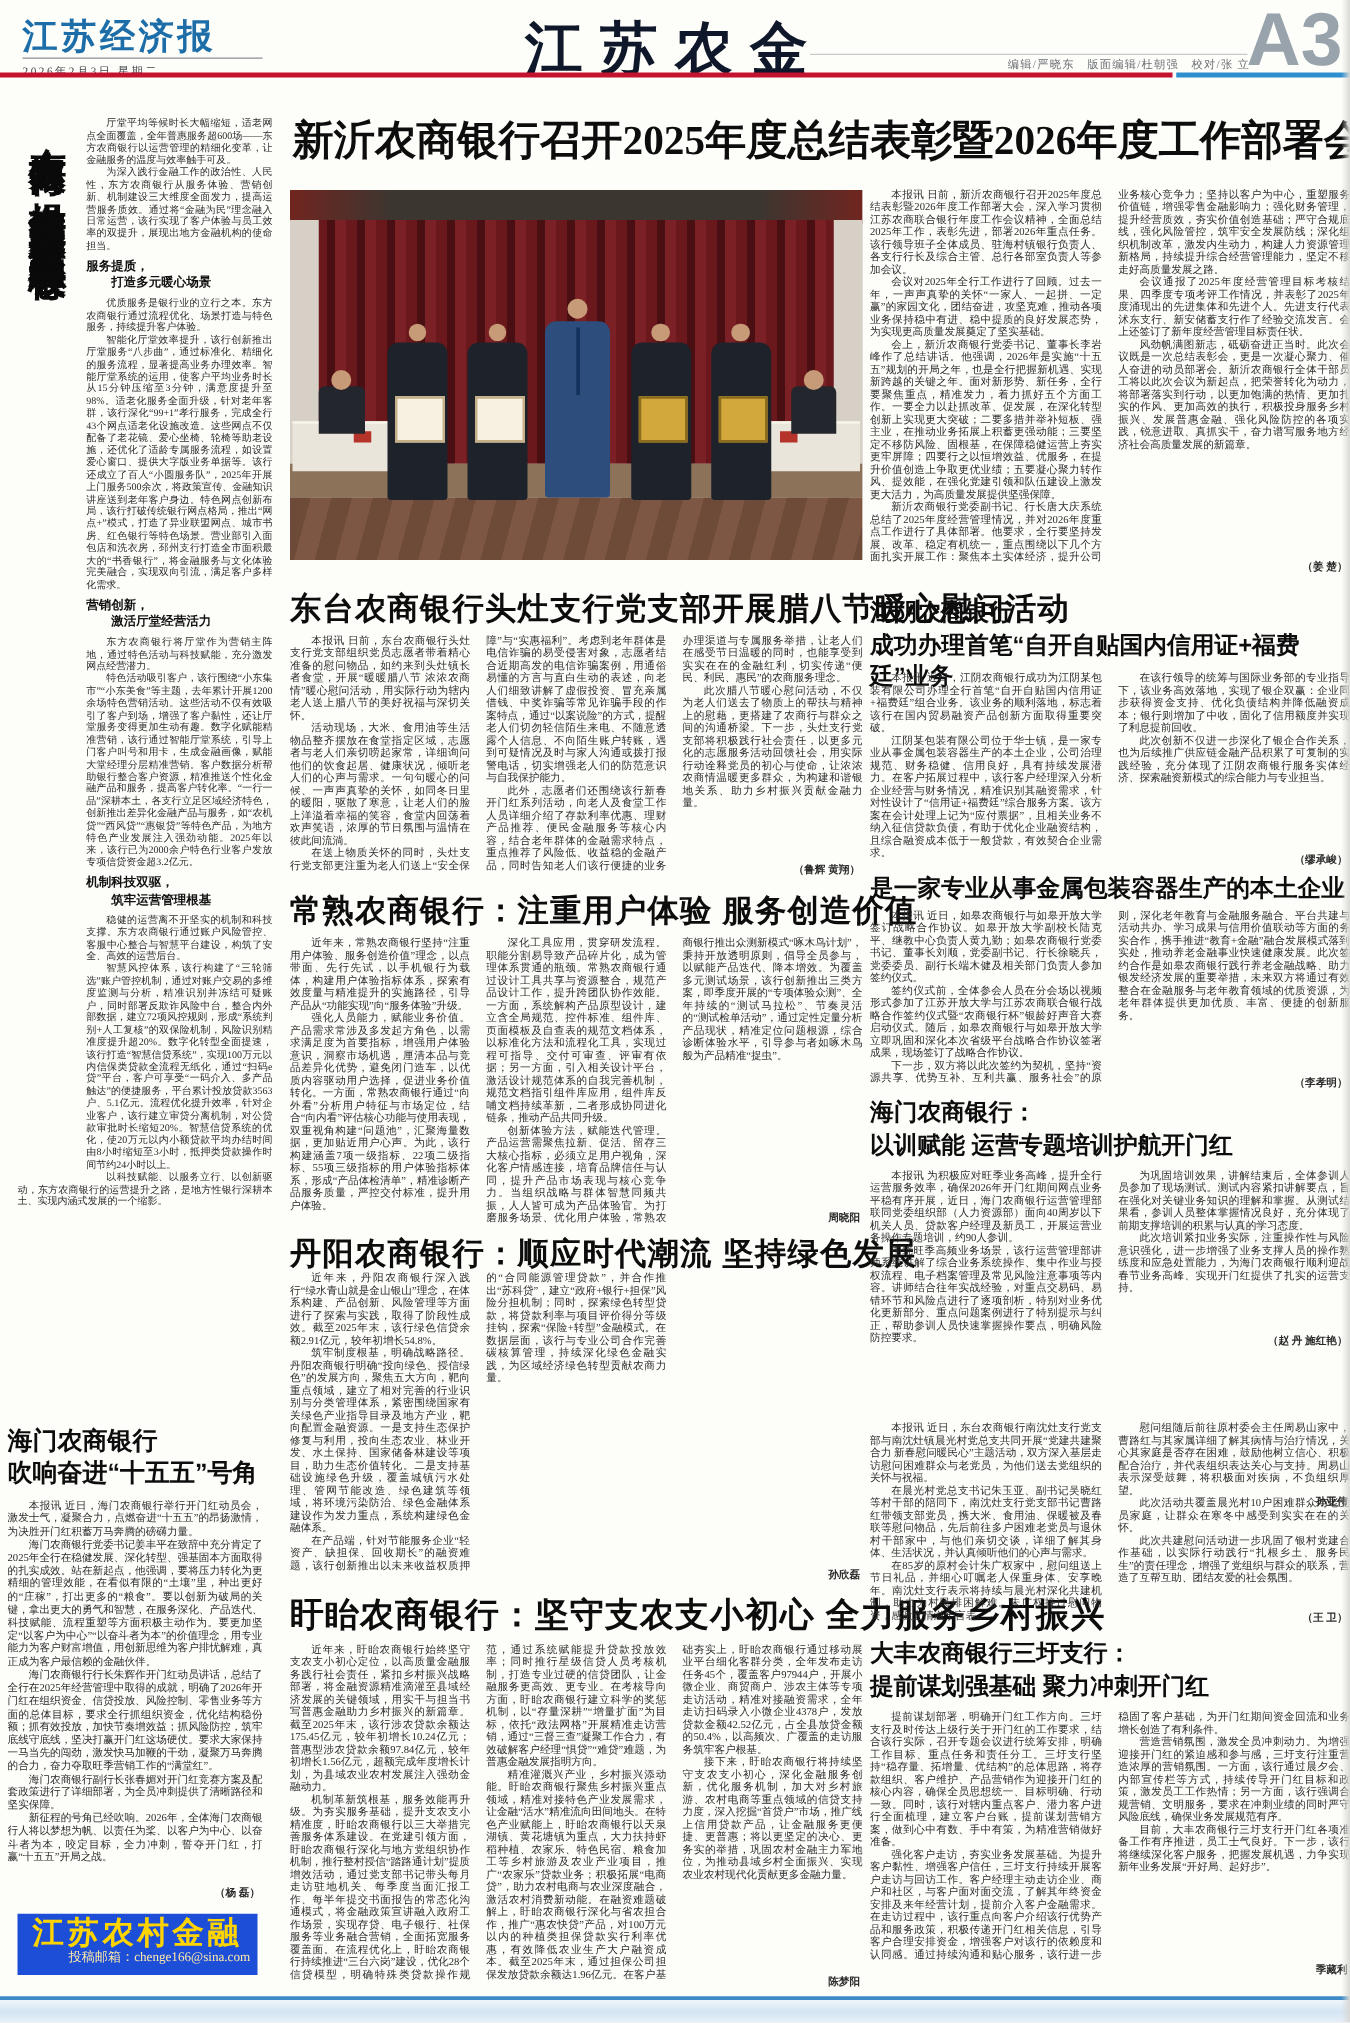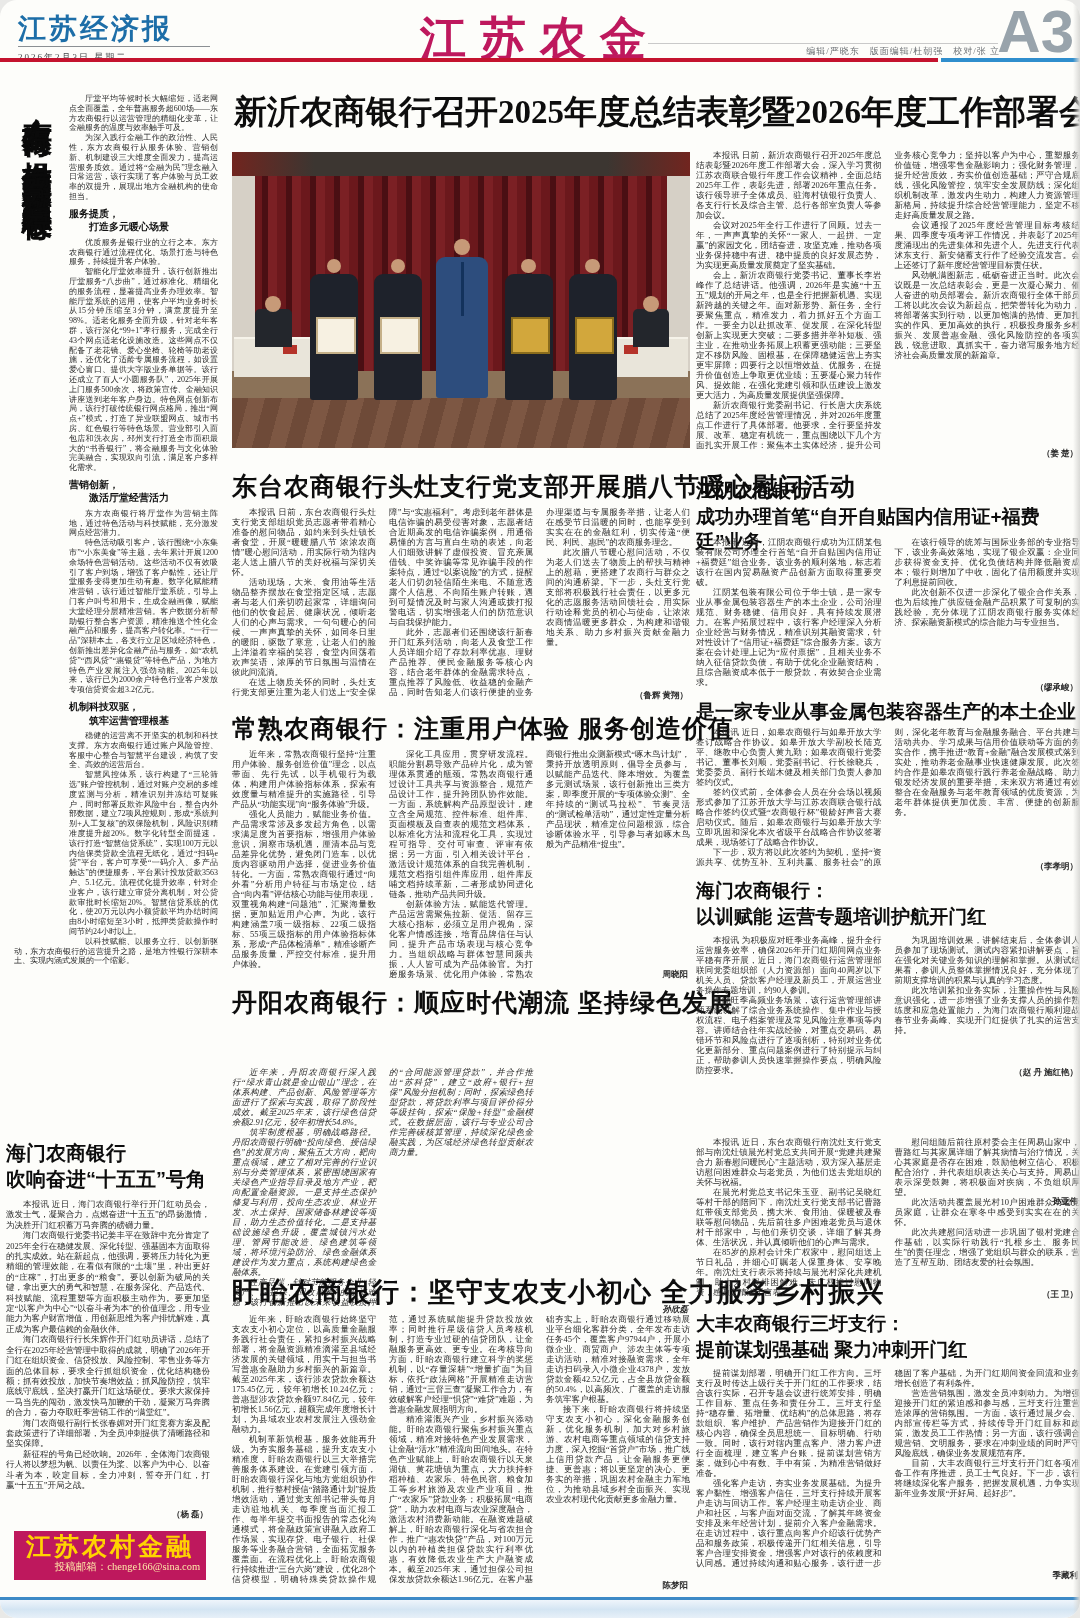--- a/index.html
+++ b/index.html
@@ -1,24 +1,24 @@
 <!DOCTYPE html>
 <html><head>
 <meta charset="utf-8">
 <style>
   html,body{margin:0;padding:0;background:#e9e9e7;}
   .page{position:relative;width:1080px;height:1618px;margin:0 auto;background:#fdfdfa;overflow:hidden;
-        font-family:"Liberation Serif",serif;color:#222;border-radius:17px;}
+        font-family:"Liberation Serif",serif;color:#222;}
   
   .paper-name{position:absolute;left:18px;top:10px;font-family:"Liberation Sans",sans-serif;
       font-size:28px;font-weight:900;color:#1d6ea8;letter-spacing:3px;}
   .paper-underline{position:absolute;left:18px;top:46px;width:192px;height:1px;background:#8b8f93;}
   .date-line{position:absolute;left:18px;top:51px;font-size:9px;color:#44474a;letter-spacing:2px;}
   .section-title{position:absolute;left:0;right:0;top:8px;text-align:center;
-      font-size:46px;font-weight:900;letter-spacing:14px;color:#be185d;}
+      font-size:46px;font-weight:900;letter-spacing:14px;color:#0f172a;}
   .header-rule{position:absolute;left:648px;top:43px;width:350px;height:1px;background:#c9c9c9;}
   .staff-line{position:absolute;right:80px;top:45px;font-size:9px;color:#6c7074;letter-spacing:1px;}
   .page-num{position:absolute;right:6px;top:2px;font-family:"Liberation Sans",sans-serif;
       font-size:60px;font-weight:900;color:#98a3ab;line-height:1;}
   .rule-red{position:absolute;left:0;top:58px;width:938px;height:4px;background:#c4132e;}
   .rule-blue{position:absolute;left:941px;top:58px;width:139px;height:4px;background:#2f8ecd;}
   
   .lead-hl{position:absolute;left:234px;top:90px;width:842px;text-align:center;
       font-size:33px;font-weight:900;color:#0d0d0d;letter-spacing:0px;white-space:nowrap;}
   
@@ -37,21 +37,21 @@
       font-size:8px;line-height:9.8px;color:#2b2b2b;}
   .vert-hl{float:left;width:46px;height:852px;margin-right:9px;writing-mode:vertical-rl;
       font-size:30px;font-weight:900;letter-spacing:2px;color:#0a0a0a;line-height:46px;}
   .subhead{font-family:"Liberation Sans",sans-serif;font-size:10px;font-weight:bold;color:#111;
       margin:5px 0 4px 0;white-space:pre-line;line-height:1.35;}
   .lf-byline{position:absolute;right:2px;top:1196px;font-weight:bold;font-size:8.5px;background:#fdfdfa;padding-left:4px;}
   .horn{position:absolute;left:6px;top:1140px;width:204px;height:384px;overflow:hidden;}
   .horn-hl{font-family:"Liberation Sans",sans-serif;font-size:20px;font-weight:900;line-height:1.3;
       color:#0d0d0d;white-space:pre-line;margin:0 0 7px 0;}
   .horn-body{position:relative;font-size:8.5px;line-height:10.4px;height:320px;overflow:hidden;color:#2b2b2b;}
-  .submit-box{position:absolute;left:14px;top:1531px;width:192px;height:49px;background:#be185d;
+  .submit-box{position:absolute;left:14px;top:1531px;width:192px;height:49px;background:#1d4ed8;
       text-align:center;overflow:hidden;}
   .submit-title{font-family:"Liberation Sans",sans-serif;font-size:25px;font-weight:900;color:#ffd400;
       letter-spacing:3px;line-height:30px;}
   .submit-email{font-size:10.5px;color:#ffe9a8;line-height:12px;padding-left:35px;}
   
   .photo{position:absolute;left:232px;top:152px;width:458px;height:296px;background:#cfc9bf;overflow:hidden;}
   .ph-ceiling{position:absolute;left:0;top:0;width:100%;height:9%;
       background:linear-gradient(90deg,#71251f,#3c3631 18%,#3c3631 82%,#71251f);}
   .ph-curtain{position:absolute;left:4.5%;right:4.5%;top:8%;height:66%;
       background:repeating-linear-gradient(90deg,#6b181c 0 9px,#4a0f13 9px 15px,#7b2024 15px 24px);}
@@ -214,21 +214,21 @@
     <div class="cols c3">
         <p class="para">近年来，常熟农商银行坚持“注重用户体验、服务创造价值”理念，以点带面、先行先试，以手机银行为载体，构建用户体验指标体系，探索有效度量与精准提升的实施路径，引导产品从“功能实现”向“服务体验”升级。</p>
         <p class="para">强化人员能力，赋能业务价值。产品需求常涉及多发起方角色，以需求满足度为首要指标，增强用户体验意识，洞察市场机遇，厘清本品与竞品差异化优势，避免闭门造车，以优质内容驱动用户选择，促进业务价值转化。一方面，常熟农商银行通过“向外看”分析用户特征与市场定位，结合“向内看”评估核心功能与使用表现，双重视角构建“问题池”，汇聚海量数据，更加贴近用户心声。为此，该行构建涵盖7项一级指标、22项二级指标、55项三级指标的用户体验指标体系，形成“产品体检清单”，精准诊断产品服务质量，严控交付标准，提升用户体验。</p>
         <p class="para">深化工具应用，贯穿研发流程。职能分割易导致产品碎片化，成为管理体系贯通的瓶颈。常熟农商银行通过设计工具共享与资源整合，规范产品设计工作，提升跨团队协作效能。一方面，系统解构产品原型设计，建立含全局规范、控件标准、组件库、页面模板及自查表的规范文档体系，以标准化方法和流程化工具，实现过程可指导、交付可审查、评审有依据；另一方面，引入相关设计平台，激活设计规范体系的自我完善机制，规范文档指引组件库应用，组件库反哺文档持续革新，二者形成协同进化链条，推动产品共同升级。</p>
         <p class="para">创新体验方法，赋能迭代管理。产品运营需聚焦拉新、促活、留存三大核心指标，必须立足用户视角，深化客户情感连接，培育品牌信任与认同，提升产品市场表现与核心竞争力。当组织战略与群体智慧同频共振，人人皆可成为产品体验官。为打磨服务场景、优化用户体验，常熟农商银行推出众测新模式“啄木鸟计划”，秉持开放透明原则，倡导全员参与，以赋能产品迭代、降本增效。为覆盖多元测试场景，该行创新推出三类方案，即季度开展的“专项体验众测”、全年持续的“测试马拉松”、节奏灵活的“测试检单活动”，通过定性定量分析产品现状，精准定位问题根源，综合诊断体验水平，引导参与者如啄木鸟般为产品精准“捉虫”。</p>
       </div>
     <span class="byline">周晓阳</span>
   </div>
 
   <h2 class="mid-hl" style="top:986px;margin:0;">丹阳农商银行：顺应时代潮流 坚持绿色发展</h2>
-  <div class="body-box" style="left:232px;top:1067px;width:458px;height:247px;font-style:italic;">
+  <div class="body-box" style="left:232px;top:1017px;width:458px;height:247px;">
     <div class="cols c3">
         <p class="para">近年来，丹阳农商银行深入践行“绿水青山就是金山银山”理念，在体系构建、产品创新、风险管理等方面进行了探索与实践，取得了阶段性成效。截至2025年末，该行绿色信贷余额2.91亿元，较年初增长54.8%。</p>
         <p class="para">筑牢制度根基，明确战略路径。丹阳农商银行明确“投向绿色、授信绿色”的发展方向，聚焦五大方向，靶向重点领域，建立了相对完善的行业识别与分类管理体系，紧密围绕国家有关绿色产业指导目录及地方产业，靶向配置金融资源。一是支持生态保护修复与利用，投向生态农业、林业开发、水土保持、国家储备林建设等项目，助力生态价值转化。二是支持基础设施绿色升级，覆盖城镇污水处理、管网节能改造、绿色建筑等领域，将环境污染防治、绿色金融体系建设作为发力重点，系统构建绿色金融体系。</p>
         <p class="para">在产品端，针对节能服务企业“轻资产、缺担保、回收期长”的融资难题，该行创新推出以未来收益权质押的“合同能源管理贷款”，并合作推出“苏科贷”，建立“政府+银行+担保”风险分担机制；同时，探索绿色转型贷款，将贷款利率与项目评价得分等级挂钩，探索“保险+转型”金融模式。在数据层面，该行与专业公司合作完善碳核算管理，持续深化绿色金融实践，为区域经济绿色转型贡献农商力量。</p>
       </div>
     <span class="byline">孙欣磊</span>
   </div>
 
   <h2 class="mid-hl" style="top:1274px;margin:0;font-size:27px;">盱眙农商银行：坚守支农支小初心 全力服务乡村振兴</h2>
   <div class="body-box" style="left:232px;top:1314px;width:458px;height:276px;">

